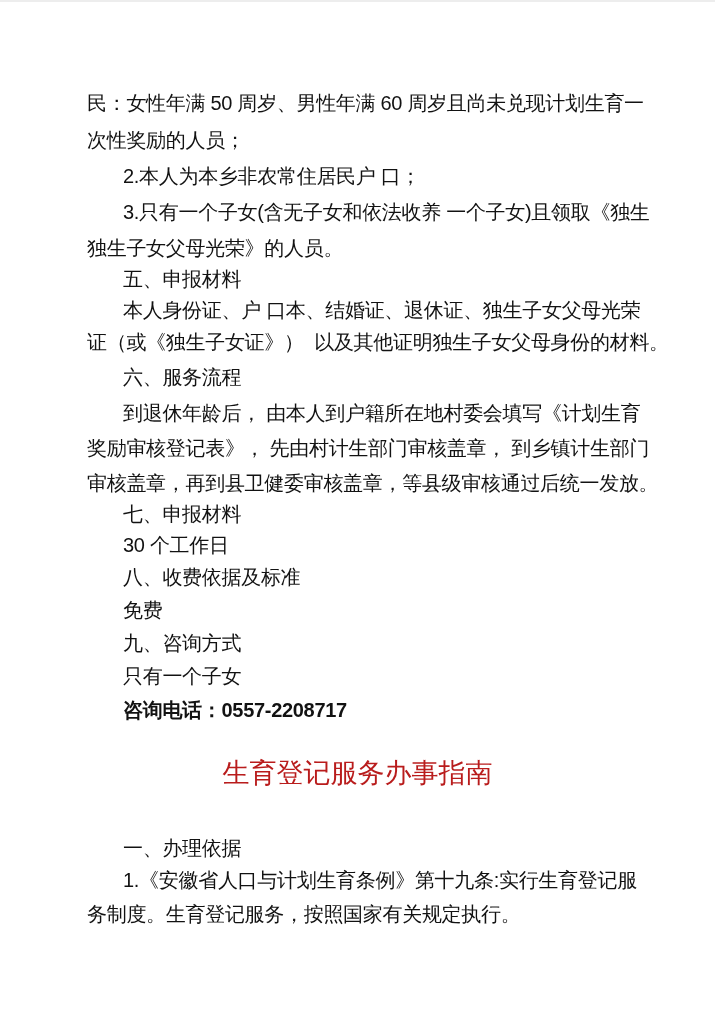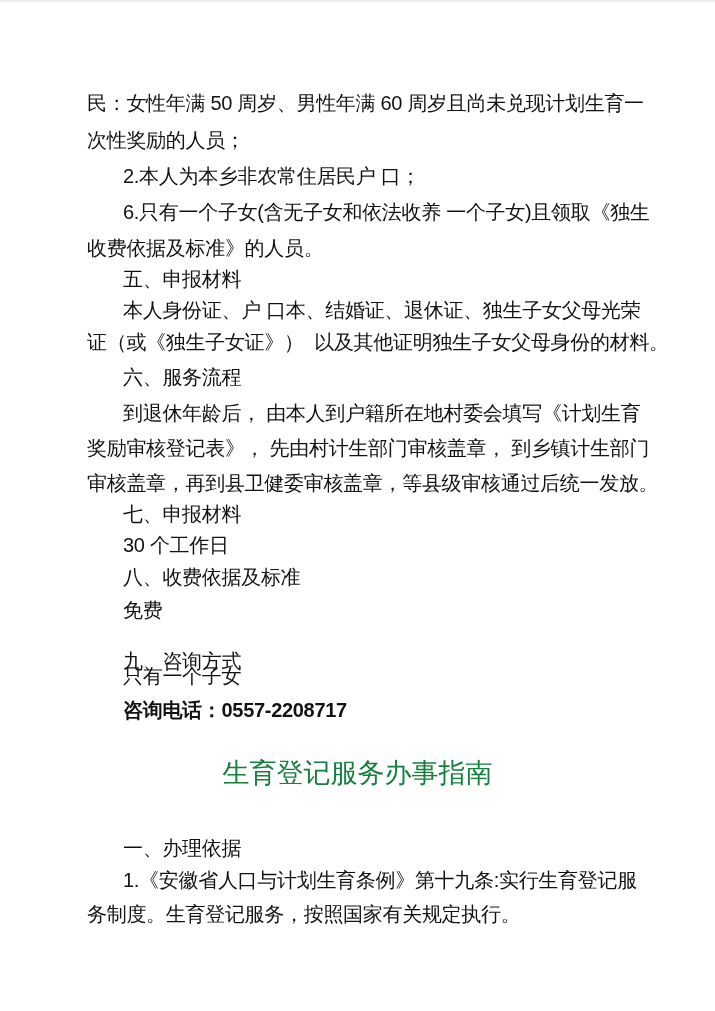--- a/index.html
+++ b/index.html
@@ -27,45 +27,45 @@
     letter-spacing: -0.3px;
   }
   .flush  { left: 87px; }
   .indent { left: 123px; }
   .heading {
     left: 0;
     width: 100%;
     text-align: center;
     font-size: 27px;
     letter-spacing: 0;
-    color: #15803d;
+    color: #b91c1c;
   }
 </style>
 </head>
 <body>
 
 <div class="page">
   <div id="lines-root">
       <div class="line flush" style="top: 91px;">民：女性年满 50 周岁、男性年满 60 周岁且尚未兑现计划生育一</div>
       <div class="line flush" style="top: 128px;">次性奖励的人员；</div>
       <div class="line indent" style="top: 164px;">2.本人为本乡非农常住居民户 口；</div>
-      <div class="line indent" style="top: 200px;">6.只有一个子女(含无子女和依法收养 一个子女)且领取《独生</div>
-      <div class="line flush" style="top: 236px;">收费依据及标准》的人员。</div>
+      <div class="line indent" style="top: 200px;">3.只有一个子女(含无子女和依法收养 一个子女)且领取《独生</div>
+      <div class="line flush" style="top: 236px;">独生子女父母光荣》的人员。</div>
       <div class="line indent" style="top: 267px;">五、申报材料</div>
       <div class="line indent" style="top: 298px;">本人身份证、户 口本、结婚证、退休证、独生子女父母光荣</div>
       <div class="line flush" style="top: 330px;">证（或《独生子女证》）  以及其他证明独生子女父母身份的材料。</div>
       <div class="line indent" style="top: 365px;">六、服务流程</div>
       <div class="line indent" style="top: 401px;">到退休年龄后， 由本人到户籍所在地村委会填写《计划生育</div>
       <div class="line flush" style="top: 436px;">奖励审核登记表》， 先由村计生部门审核盖章， 到乡镇计生部门</div>
       <div class="line flush" style="top: 471px;">审核盖章，再到县卫健委审核盖章，等县级审核通过后统一发放。</div>
       <div class="line indent" style="top: 502px;">七、申报材料</div>
       <div class="line indent" style="top: 533px;">30 个工作日</div>
       <div class="line indent" style="top: 565px;">八、收费依据及标准</div>
       <div class="line indent" style="top: 598px;">免费</div>
-      <div class="line indent" style="top: 649px; text-align: center;">九、咨询方式</div>
+      <div class="line indent" style="top: 631px; text-align: center;">九、咨询方式</div>
       <div class="line indent" style="top: 664px;">只有一个子女</div>
       <div class="line indent" style="top: 698px; font-weight: bold;">咨询电话：0557-2208717</div>
       <div class="line heading" style="top: 758px;">生育登记服务办事指南</div>
       <div class="line indent" style="top: 836px;">一、办理依据</div>
       <div class="line indent" style="top: 868px;">1.《安徽省人口与计划生育条例》第十九条:实行生育登记服</div>
       <div class="line flush" style="top: 902px;">务制度。生育登记服务，按照国家有关规定执行。</div>
     </div>
 </div>
 
 </body></html>

